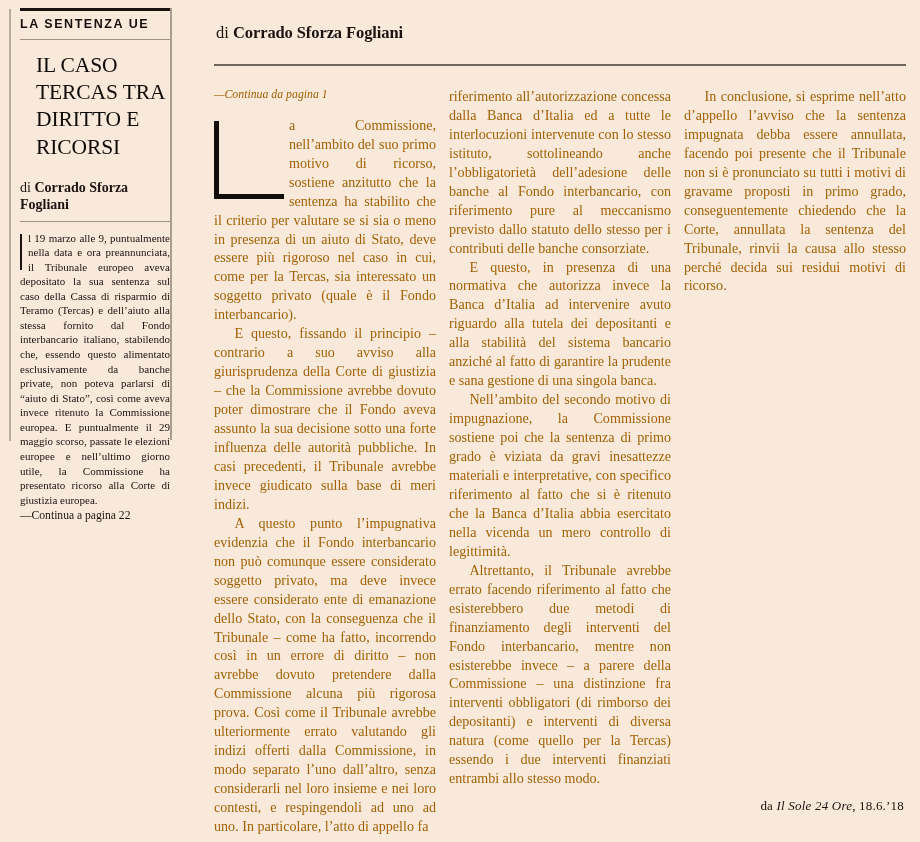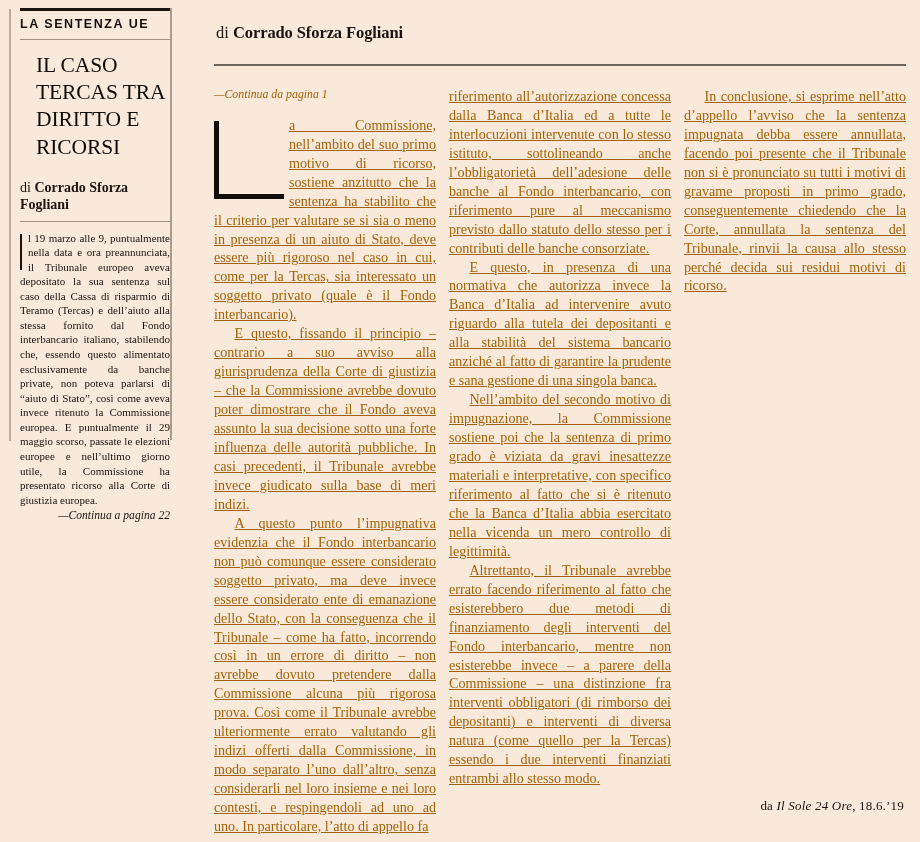--- a/index.html
+++ b/index.html
@@ -65,23 +65,21 @@
     hyphens:none;
     color:#191110;
   }
   .side-body .dropbar {
     float:left;
     width:2px; height:36px;
     background:#1b1310;
     margin:3px 6px 0 0;
   }
   .side-continua {
-    font-style:italic;
     font-size:11.6px;
-    text-align:right;
     margin-top:2px;
   }
 
   
   .v-divider {
     position:absolute; left:170px; top:8px;
     width:1.6px; height:432px;
     background:#a99c8f;
   }
 
@@ -118,21 +116,21 @@
   .col.c1 { left:0px; }
   .col.c2 { left:235px; }
   .col.c3 { left:470px; }
 
   .continua-da {
     font-style:italic;
     font-size:11.8px;
     margin:0 0 13px 0;
     text-align:left;
   }
-  .col p { margin:0; text-indent:1.45em;text-decoration:underline; }
+  .col p { margin:0; text-indent:1.45em; }
   .col p.noindent { text-indent:0; }
   .dropcap {
     float:left;
     width:70px; height:78px;
     margin:5px 5px 0 0;
     position:relative;
   }
   .dropcap::before {
     content:""; position:absolute;
     left:0; top:0; width:4.5px; height:78px;
@@ -197,15 +195,15 @@
         <p>Altrettanto, il Tribunale avrebbe errato facendo riferimento al fatto che esisterebbero due metodi di finanziamento degli interventi del Fondo interbancario, mentre non esisterebbe invece – a parere della Commissione – una distinzione fra interventi obbligatori (di rimborso dei depositanti) e interventi di diversa natura (come quello per la Tercas) essendo i due interventi finanziati entrambi allo stesso modo.</p>
       </div>
 
       <div class="col c3">
         <p>In conclusione, si esprime nell’atto d’appello l’avviso che la sentenza impugnata debba essere annullata, facendo poi presente che il Tribunale non si è pronunciato su tutti i motivi di gravame proposti in primo grado, conseguentemente chiedendo che la Corte, annullata la sentenza del Tribunale, rinvii la causa allo stesso perché decida sui residui motivi di ricorso.</p>
       </div>
 
     </div>
   </div>
 
-  <div class="credit"><span>da </span><i>Il Sole 24 Ore</i><span>, 18.6.’19</span></div>
+  <div class="credit"><span>da </span><i>Il Sole 24 Ore</i><span>, 18.6.’18</span></div>
 
 </div>
 
 </body></html>

